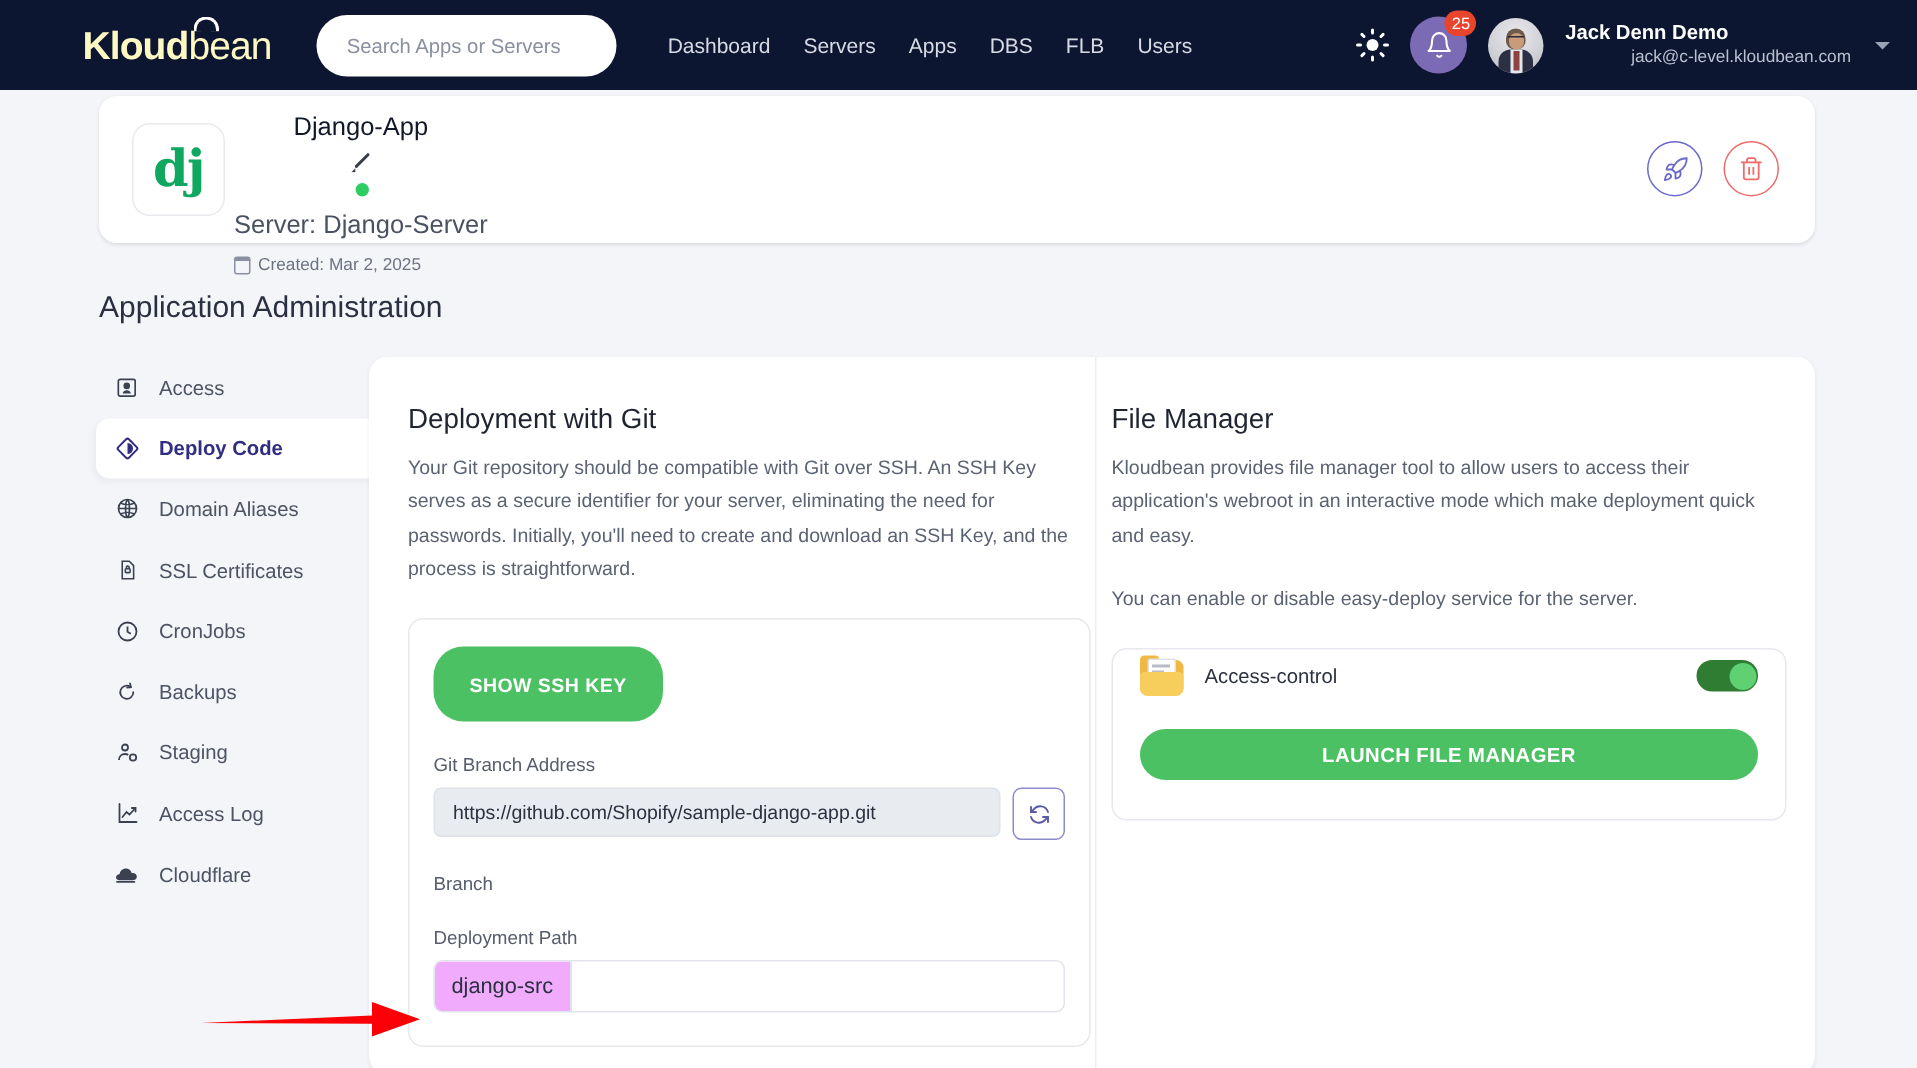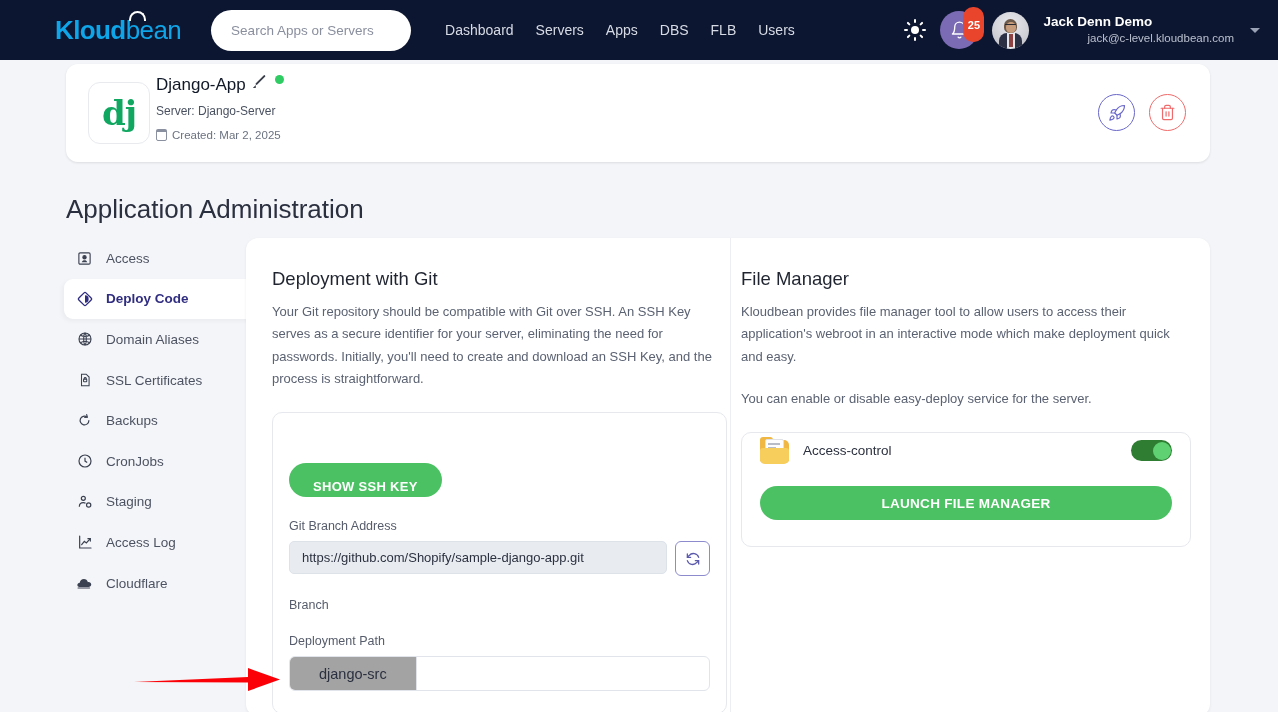--- a/index.html
+++ b/index.html
@@ -13,21 +13,21 @@
   
   .topnav {
     position: absolute; top: 0; left: 0;
     width: 1278px; height: 60px;
     background: #0d1630;
     display: flex; align-items: center;
     z-index: 40;
   }
   .brand {
     margin-left: 55px;
-    color: #0ea5e9;
+    color: #fef9c3;
     font-size: 26px;
     font-weight: 700;
     letter-spacing: -0.6px;
     display: flex; align-items: flex-start;
     position: relative;
   }
   .brand .bold { font-weight: 800; }
   .brand .light { font-weight: 400; }
   .brand .cloudpuff {
     position: absolute;
@@ -65,24 +65,24 @@
     background: #fff; border-radius: 1px; transform-origin: 1px 11px;
   }
   .bell-wrap { position: relative; cursor: pointer; }
   .bell-circle {
     width: 38px; height: 38px; border-radius: 50%;
     background: #7b6bb5;
     display: flex; align-items: center; justify-content: center;
   }
   .bell-badge {
     position: absolute; top: -4px; right: -6px;
-    min-width: 21px; height: 35px;
+    min-width: 21px; height: 17px;
     background: #e8452c; color: #fff;
     border-radius: 10px;
-    font-size: 11px; font-weight: 700;
+    font-size: 11px; font-weight: 400;
     display: flex; align-items: center; justify-content: center;
     padding: 0 4px;
   }
   .avatar {
     width: 37px; height: 37px; border-radius: 50%;
     background: radial-gradient(circle at 50% 32%, #e9e9ed 0%, #cfd0d6 60%, #b9bac2 100%);
     position: relative; overflow: hidden; flex: none;
     cursor: pointer;
   }
   .av-head { position:absolute; left:12px; top:7px; width:13px; height:14px; background:#6e5a4a; border-radius:7px 7px 6px 6px; }
@@ -114,48 +114,48 @@
     position: absolute; left: 22px; top: 18px;
     width: 62px; height: 62px;
     background: #fff; border: 1px solid #e8eaee;
     border-radius: 12px;
     display: flex; align-items: center; justify-content: center;
     font-size: 34px; font-weight: 700; color: #10a860;
     letter-spacing: -1px;
     font-family: "DejaVu Serif", serif;
   }
   .appinfo { position: absolute; left: 90px; top: 11px; }
-  .app-title-row { display: flex; align-items: flex-start; gap: 7px; }
+  .app-title-row { display: flex; align-items: center; gap: 7px; flex-direction: column; }
   .app-title { font-size: 17px; color: #111827; font-weight: 400; }
   .pencil-icon { width: 13px; height: 13px; position: relative; cursor: pointer; }
   .pencil-icon:before {
     content:''; position:absolute; left:1px; top:4px; width:13px; height:2.2px;
     background:#3a3f4b; transform: rotate(-45deg); border-radius:1px;
   }
   .pencil-icon:after {
     content:''; position:absolute; left:0px; top:10px; width:3px; height:3px;
     background:#3a3f4b; clip-path: polygon(0 100%, 100% 0, 100% 100%);
   }
   .status-dot { width: 9px; height: 9px; border-radius: 50%; background: #2ecc62; margin-left: 2px; }
-  .app-server { font-size: 12px; color: #4a5160; margin-top: 9px; }
+  .app-server { font-size: 17px; color: #4a5160; margin-top: 9px; }
   .app-created { font-size: 11.5px; color: #6b7280; margin-top: 11px; display: flex; align-items: center; gap: 5px; }
   .cal-icon { width: 11px; height: 11px; border: 1.2px solid #8b90a0; border-radius: 2px; position: relative; }
   .cal-icon:before { content:''; position:absolute; left:-1.2px; top:-1.2px; right:-1.2px; height:3px; background:#8b90a0; border-radius:2px 2px 0 0; }
   .card-actions { position: absolute; right: 24px; top: 30px; display: flex; gap: 14px; }
   .circ-btn {
     width: 37px; height: 37px; border-radius: 50%;
     display: flex; align-items: center; justify-content: center;
     background: #fff; cursor: pointer;
   }
   .circ-rocket { border: 1.3px solid #6a68c9; }
   .circ-trash  { border: 1.3px solid #ef6b6b; }
 
   .section-title {
     position: absolute; left: 66px; top: 134px;
-    font-size: 26px; color: #2b3040; font-weight: 400;
+    font-size: 20px; color: #2b3040; font-weight: 400;
   }
 
   
   .sidebar { position: absolute; left: 64px; top: 178px; width: 198px; }
   .side-item {
     height: 40.6px;
     display: flex; align-items: center;
     padding-left: 12px; gap: 13px;
     font-size: 13.5px; color: #4d5363;
     cursor: pointer;
@@ -189,23 +189,23 @@
   .innercard {
     margin-top: 22px;
     border: 1px solid #e6e8ed; border-radius: 10px;
     padding: 18px 16px 22px 16px;
   }
   .innercard.rt { margin-top: 22px; padding: 4px 18px 26px 18px; }
 
   .btn-green {
     background: #4cc163; color: #fff;
     border: none; border-radius: 20px;
-    height: 34px; padding: 16px 24px;
+    height: 50px; padding: 16px 24px;
     font-size: 13px; font-weight: 700; letter-spacing: .3px;
-    cursor: pointer; font-family: "Liberation Sans", sans-serif; margin-top: 32px;
+    cursor: pointer; font-family: "Liberation Sans", sans-serif;
   }
   .field-label { font-size: 12.5px; color: #565c6b; margin-top: 22px; margin-bottom: 8px; }
   .input-row { display: flex; align-items: stretch; gap: 8px; }
   .gitinput {
     flex: 1; height: 33px;
     background: #e8ecf1; border: 1px solid #dde2e9;
     border-radius: 5px;
     display: flex; align-items: center; padding: 0 12px;
     font-size: 13px; color: #2c3140;
   }
@@ -225,22 +225,22 @@
     position: absolute; right: 14px; top: 15px;
     width: 0; height: 0;
     border-left: 5px solid transparent; border-right: 5px solid transparent;
     border-top: 5px solid #6b7280;
   }
   .path-row {
     height: 35px; border: 1px solid #e1e4ea; border-radius: 6px;
     display: flex; align-items: stretch; overflow: hidden; background: #fff;
   }
   .path-prefix {
-    background: #a3a3a3; display: flex; align-items: center;
-    padding: 0 29px; font-size: 14.5px; color: #2b3040;
+    background: #f0abfc; display: flex; align-items: center;
+    padding: 0 11px; font-size: 14.5px; color: #2b3040;
     border-right: 1px solid #dfe3e9;
     text-align: center;
   }
   .path-input { flex: 1; }
 
   .fm-row { display: flex; align-items: center; gap: 14px; }
   .folder-icon { width: 29px; height: 27px; position: relative; flex: none; }
   .fld-back { position:absolute; left:0; top:3px; width:29px; height:23px; background:#f0b743; border-radius:3px 5px 4px 4px; }
   .fld-tab  { position:absolute; left:0; top:0px; width:13px; height:6px; background:#f0b743; border-radius:3px 3px 0 0; }
   .fld-paper{ position:absolute; left:5px; top:2px; width:19px; height:13px; background:#fdfdfd; border:1px solid #dfe1e6; border-radius:2px; }
@@ -408,36 +408,36 @@
             <path d="M6 2h8l5 5v15H6z"></path>
             <rect x="9.5" y="10.5" width="5.5" height="4.5" rx="1"></rect>
             <path d="M10.7 10.5V9.2a1.6 1.6 0 0 1 3.2 0v1.3"></path>
           </svg>
       </span>
       <span>SSL Certificates</span>
     </div>
 
     <div class="side-item">
       <span class="ico">
+        <svg width="16" height="16" viewBox="0 0 24 24" fill="none" stroke="#3b4151" stroke-width="1.8">
+            <circle cx="12" cy="12" r="9"></circle>
+            <path d="M12 7v5.2l3.3 2"></path>
+          </svg>
+      </span>
+      <span>CronJobs</span>
+    </div>
+
+    <div class="side-item">
+      <span class="ico">
         <svg width="15" height="15" viewBox="0 0 24 24" fill="none" stroke="#3b4151" stroke-width="1.9" stroke-linecap="round">
             <path d="M19 12a7 7 0 1 1-3.1-5.8"></path>
             <path d="M15.5 2.5 16.5 6.6 12.4 7"></path>
           </svg>
       </span>
       <span>Backups</span>
-    </div>
-
-    <div class="side-item">
-      <span class="ico">
-        <svg width="16" height="16" viewBox="0 0 24 24" fill="none" stroke="#3b4151" stroke-width="1.8">
-            <circle cx="12" cy="12" r="9"></circle>
-            <path d="M12 7v5.2l3.3 2"></path>
-          </svg>
-      </span>
-      <span>CronJobs</span>
     </div>
 
     <div class="side-item">
       <span class="ico">
         <svg width="16" height="16" viewBox="0 0 24 24" fill="none" stroke="#3b4151" stroke-width="1.8">
             <circle cx="9.5" cy="6.5" r="3"></circle>
             <path d="M3.5 19c0-3.6 2.7-6 6-6 1.3 0 2.4.3 3.3.9"></path>
             <circle cx="17.5" cy="16.5" r="3.2"></circle>
           </svg>
       </span>

